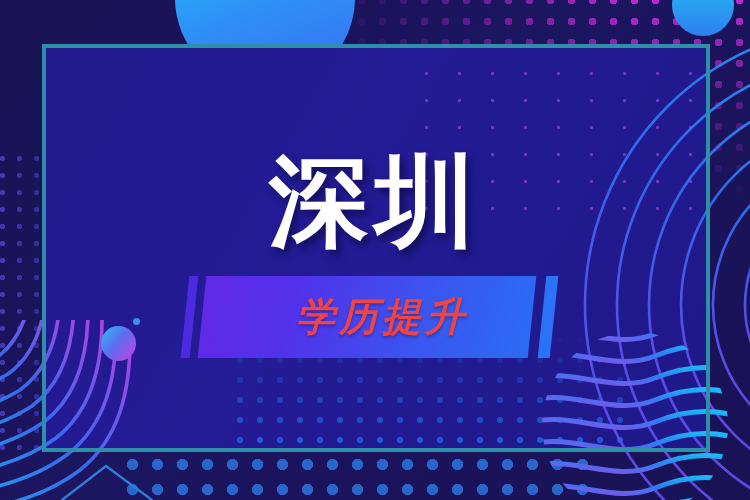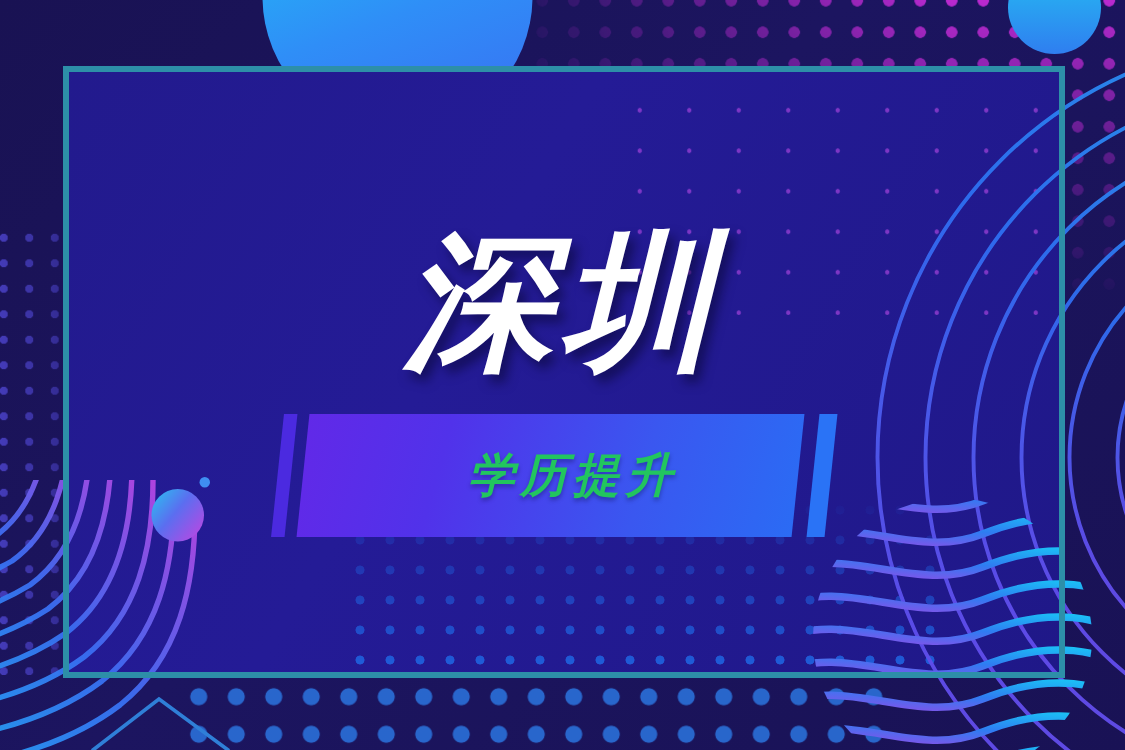--- a/index.html
+++ b/index.html
@@ -184,42 +184,41 @@
     left: 357px;
     width: 12px;
     background: #2a73f6;
   }
   .banner-text {
     position: absolute;
     inset: 0;
     display: flex;
     align-items: center;
     justify-content: center;
-    color: #22c55e;
-    font-size: 31px;
+    color: #ef4444;
+    font-size: 39px;
     font-weight: bold;
     font-style: italic;
     letter-spacing: 4px;
     padding-left: 14px;
     box-sizing: border-box;
     text-shadow: 0 2px 3px rgba(10,8,60,.35);
   }
 
   
   .headline {
     position: absolute;
     left: 0;
     top: 152px;
     width: 750px;
     text-align: center;
     color: #ffffff;
     font-size: 100px;
     line-height: 1;
     font-weight: bold;
-    font-style: italic;
     letter-spacing: 6px;
     text-shadow: 4px 5px 7px rgba(8,6,48,.55);
   }
 </style>
 </head>
 <body>
 
 <div id="banner">
 
   <div class="layer bg-outer"></div>

